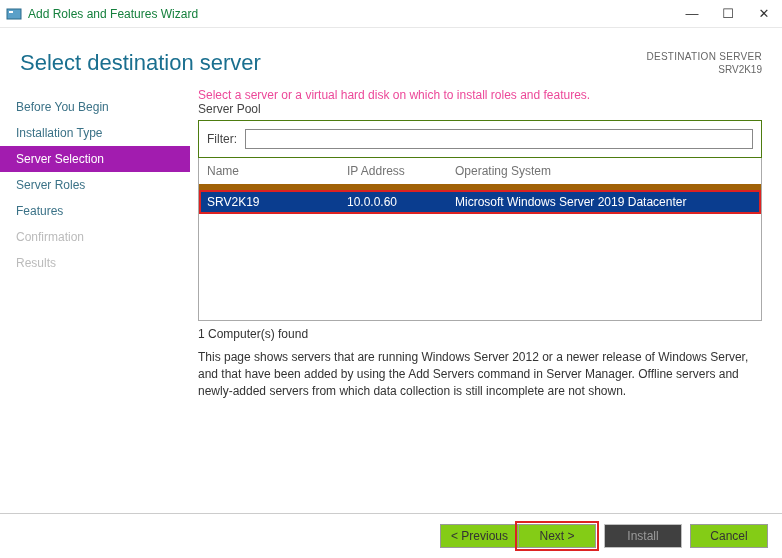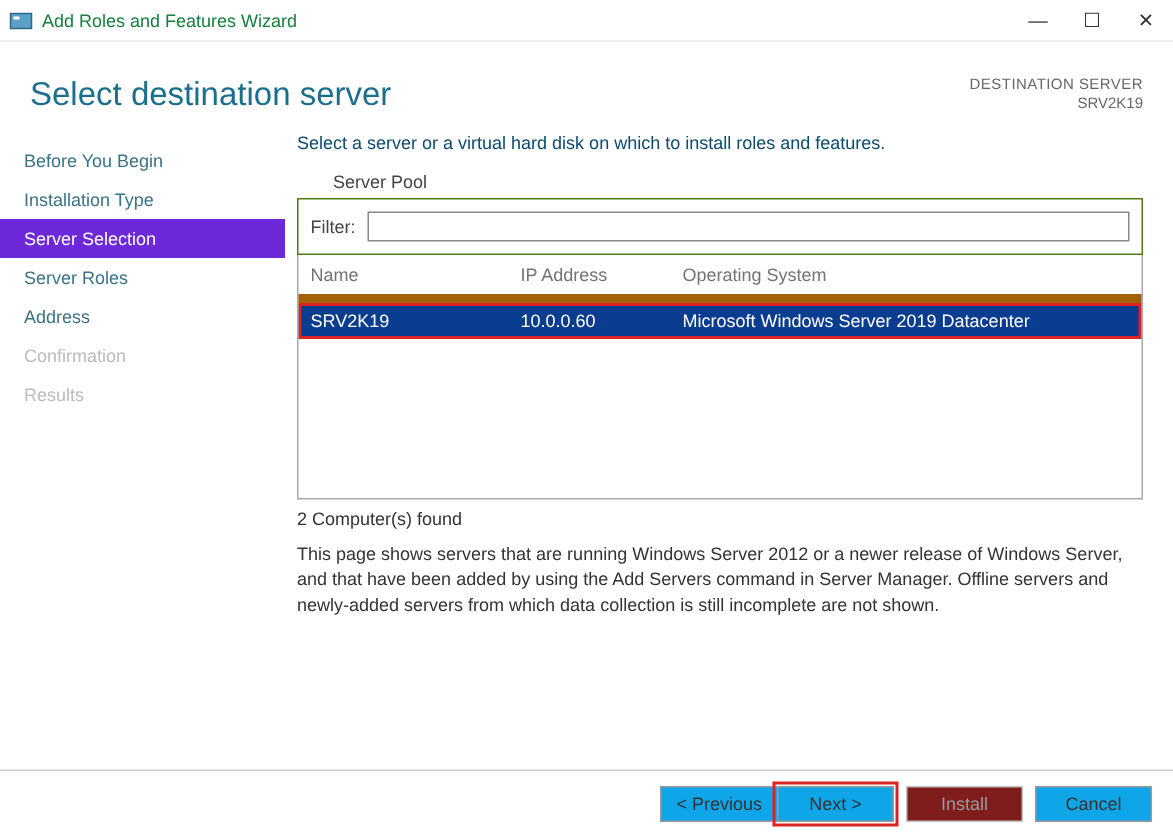--- a/index.html
+++ b/index.html
@@ -9,44 +9,44 @@
   .titlebar .title { font-size:12px; color:#15803d; flex:1; }
   .winbtns { display:flex; }
   .winbtn { width:36px; height:28px; display:flex; align-items:center; justify-content:center; font-size:13px; color:#333; }
   .header { display:flex; justify-content:space-between; align-items:flex-start; padding:22px 20px 12px 20px; }
   .header h1 { font-size:22px; font-weight:300; color:#1a6f8f; }
   .header .dest { text-align:right; font-size:10px; color:#666; line-height:1.3; }
   .header .dest .small { letter-spacing:0.3px; }
   .main { flex:1; display:flex; padding:0 0 0 0; }
   .sidebar { width:190px; padding-top:6px; }
   .step { padding:6px 16px; font-size:12px; color:#3b7287; cursor:default; }
-  .step.current { background:#6d28d9; color:#fff; }
+  .step.current { background:#a21caf; color:#fff; }
   .step.disabled { color:#bbb; }
   .content { flex:1; padding:0 20px 0 8px; font-size:12px; color:#333; display:flex; flex-direction:column; }
-  .intro { margin-bottom:12px; color:#0c4a6e; }
+  .intro { color:#ec4899; }
   .radios { margin-bottom:14px; }
   .radio { display:flex; align-items:center; gap:6px; margin:3px 0; }
   .radio input { accent-color:#333; width:12px; height:12px; }
-  .section-label { color:#444; font-size:12px; margin-bottom:4px;margin-left:24px; }
+  .section-label { color:#444; font-size:12px; margin-bottom:4px; }
   .filterbox { border:1px solid #4d7c0f; padding:8px 8px; display:flex; align-items:center; gap:8px; }
   .filterbox label { color:#444; font-size:12px; }
   .filterbox input { flex:1; height:20px; border:1px solid #888; padding:0 4px; font-size:12px; }
   .grid { border:1px solid #aaa; border-top:none; }
   .grid-head { display:flex; padding:6px 8px; font-size:12px; color:#737373; border-bottom:6px solid #a16207; }
   .col-name { width:140px; }
   .col-ip { width:108px; }
   .col-os { flex:1; }
   .grid-body { height:130px; overflow:auto; }
   .grid-row { display:flex; padding:5px 8px; font-size:12px; }
   .grid-row.selected { background:#0a3d8f; color:#fff; outline:2px solid #d22; outline-offset:-2px; }
   .found { margin-top:6px; color:#333; }
   .note { margin-top:8px; color:#333; line-height:1.4; }
   .footer { border-top:1px solid #ccc; padding:10px 14px; display:flex; justify-content:flex-end; gap:8px; }
-  .btn { min-width:78px; height:24px; font-size:12px; background:#0ea5e9; border:1px solid #999; color:#333; display:flex; align-items:center; justify-content:center; }
-  .btn.disabled { color:#9a9a9a; border-color:#c0c0c0; background:#7f1d1d; }
+  .btn { min-width:78px; height:24px; font-size:12px; background:#84cc16; border:1px solid #999; color:#333; display:flex; align-items:center; justify-content:center; }
+  .btn.disabled { color:#9a9a9a; border-color:#c0c0c0; background:#404040; }
   .btn.pair-left { border-right:none; }
   .btn.hl { outline:2px solid #d22; outline-offset:1px; }
   .btngroup { display:flex; }
 </style>
 </head>
 <body>
 
 <div class="titlebar">
   <span class="icon">
     <svg viewBox="0 0 16 16" width="16" height="16">
@@ -69,21 +69,21 @@
     <div>SRV2K19</div>
   </div>
 </div>
 
 <div class="main">
   <div class="sidebar">
     <div class="step">Before You Begin</div>
     <div class="step">Installation Type</div>
     <div class="step current">Server Selection</div>
     <div class="step">Server Roles</div>
-    <div class="step">Address</div>
+    <div class="step">Features</div>
     <div class="step disabled">Confirmation</div>
     <div class="step disabled">Results</div>
   </div>
 
   <div class="content">
     <div class="intro">Select a server or a virtual hard disk on which to install roles and features.</div>
 
 
     <div class="section-label">Server Pool</div>
 
@@ -100,21 +100,21 @@
       </div>
       <div class="grid-body">
         <div class="grid-row selected">
           <div class="col-name">SRV2K19</div>
           <div class="col-ip">10.0.0.60</div>
           <div class="col-os">Microsoft Windows Server 2019 Datacenter</div>
         </div>
       </div>
     </div>
 
-    <div class="found">2 Computer(s) found</div>
+    <div class="found">1 Computer(s) found</div>
     <div class="note">This page shows servers that are running Windows Server 2012 or a newer release of Windows Server, and that have been added by using the Add Servers command in Server Manager. Offline servers and newly-added servers from which data collection is still incomplete are not shown.</div>
   </div>
 </div>
 
 <div class="footer">
   <div class="btngroup">
     <div class="btn pair-left">&lt; Previous</div>
     <div class="btn hl">Next &gt;</div>
   </div>
   <div class="btn disabled">Install</div>

